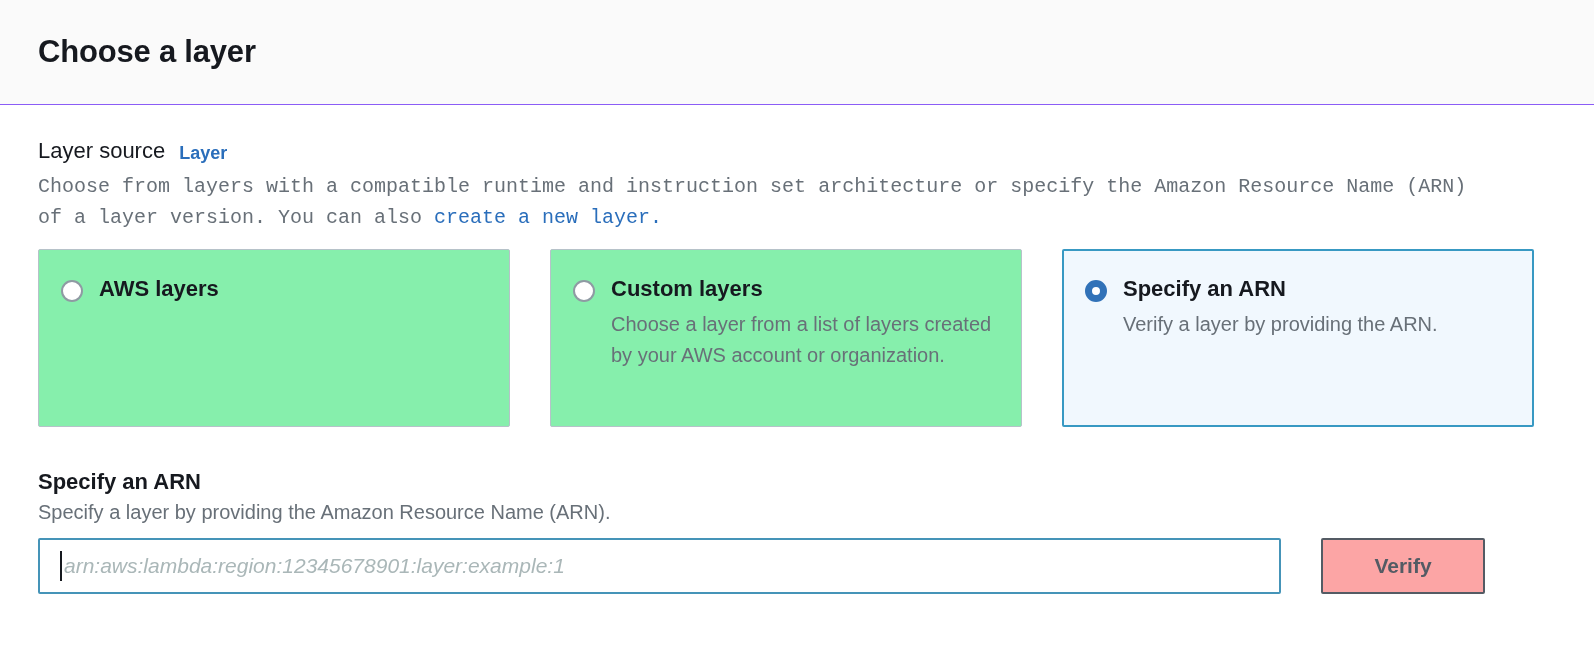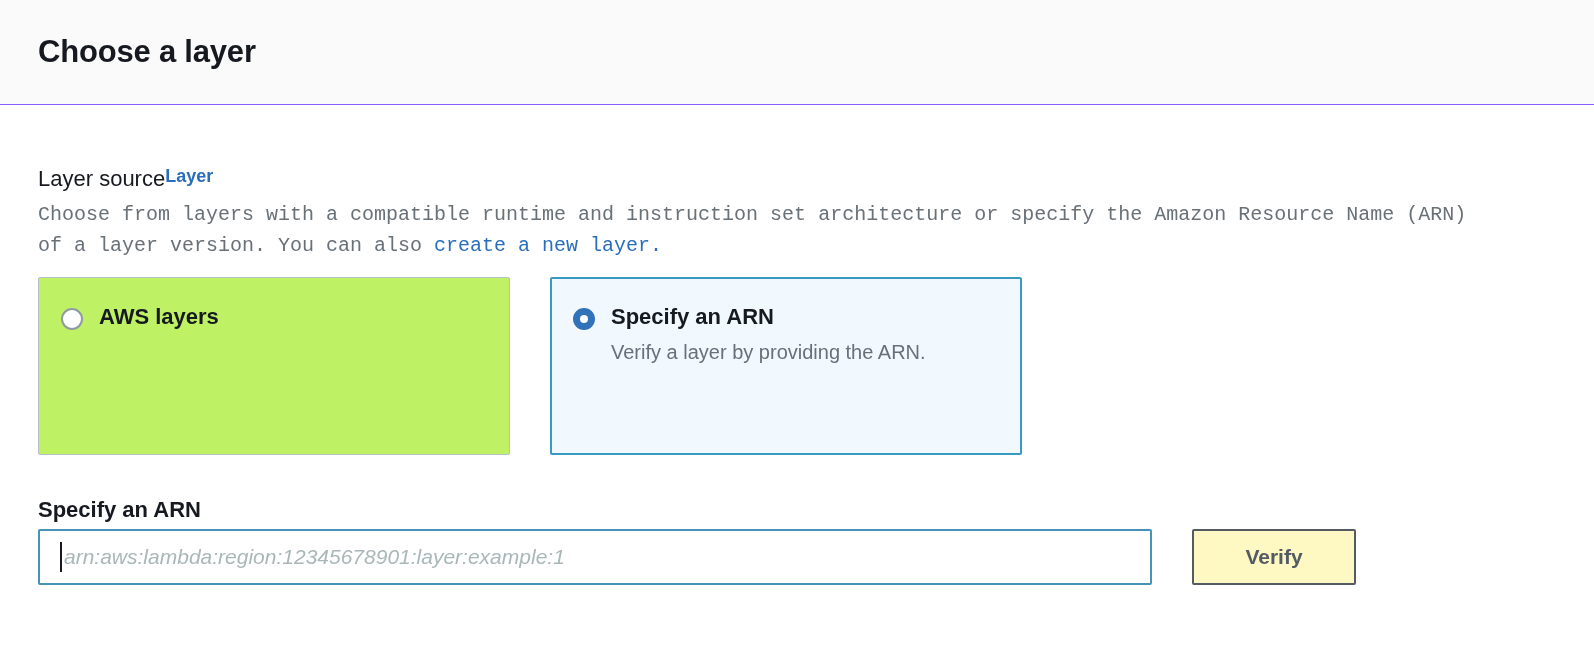--- a/index.html
+++ b/index.html
@@ -33,23 +33,23 @@
   }
 
   
   .modal-body {
     padding: 33px 38px 0 38px;
     box-sizing: border-box;
   }
 
   .field-label-row {
     display: flex;
-    align-items: flex-start;
+    align-items: flex-end;
+    gap: 14px;
     margin-bottom: 7px;
-    margin-top: 28px;
   }
   .field-label {
     font-size: 22px;
     color: #16191f;
     font-weight: normal;
   }
   .info-link {
     font-size: 18px;
     font-weight: bold;
     color: #2a6ebb;
@@ -74,21 +74,21 @@
     display: flex;
     gap: 40px;
     margin-bottom: 42px;
   }
   .tile {
     width: 472px;
     min-height: 178px;
     box-sizing: border-box;
     border: 1px solid #b6c2c9;
     border-radius: 2px;
-    background: #bef264;
+    background: #86efac;
     padding: 26px 22px 18px 22px;
     display: flex;
     gap: 16px;
     cursor: pointer;
   }
   .tile.selected {
     border: 2px solid #3899c3;
     background: #f1f8fe;
     padding: 25px 21px 17px 21px;
   }
@@ -136,21 +136,21 @@
   }
 
   .arn-row {
     display: flex;
     align-items: flex-start;
     gap: 40px;
   }
 
   .arn-input-wrap {
     position: relative;
-    width: 1114px;
+    width: 1243px;
   }
   .arn-input {
     width: 100%;
     height: 56px;
     box-sizing: border-box;
     border: 2px solid #4594b8;
     border-radius: 2px;
     background: #ffffff;
     font-family: "Liberation Sans", sans-serif;
     font-size: 21px;
@@ -171,21 +171,21 @@
     height: 30px;
     background: #16191f;
   }
 
   .verify-btn {
     height: 56px;
     min-width: 164px;
     box-sizing: border-box;
     border: 2px solid #545b64;
     border-radius: 2px;
-    background: #fef9c3;
+    background: #fca5a5;
     color: #545b64;
     font-family: "Liberation Sans", sans-serif;
     font-size: 21px;
     font-weight: bold;
     cursor: pointer;
     padding: 0 26px;
   }
 </style>
 </head>
 <body>
@@ -207,32 +207,40 @@
 
   <div class="tile-row">
 
     <div class="tile">
       <span class="radio"></span>
       <div class="tile-text">
         <div class="tile-title">AWS layers</div>
       </div>
     </div>
 
+    <div class="tile">
+      <span class="radio"></span>
+      <div class="tile-text">
+        <div class="tile-title">Custom layers</div>
+        <div class="tile-desc">Choose a layer from a list of layers created by your AWS account or organization.</div>
+      </div>
+    </div>
 
     <div class="tile selected">
       <span class="radio checked"></span>
       <div class="tile-text">
         <div class="tile-title">Specify an ARN</div>
         <div class="tile-desc">Verify a layer by providing the ARN.</div>
       </div>
     </div>
 
   </div>
 
   <div class="section-title">Specify an ARN</div>
+  <div class="section-desc">Specify a layer by providing the Amazon Resource Name (ARN).</div>
 
   <div class="arn-row">
     <div class="arn-input-wrap">
       <input class="arn-input" type="text" placeholder="arn:aws:lambda:region:12345678901:layer:example:1" style="">
       <span class="caret"></span>
     </div>
     <button class="verify-btn">Verify</button>
   </div>
 
 </div>

